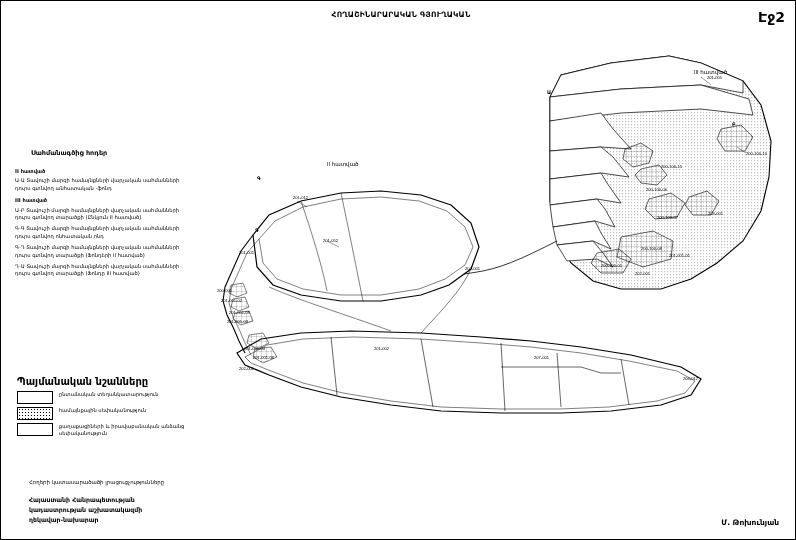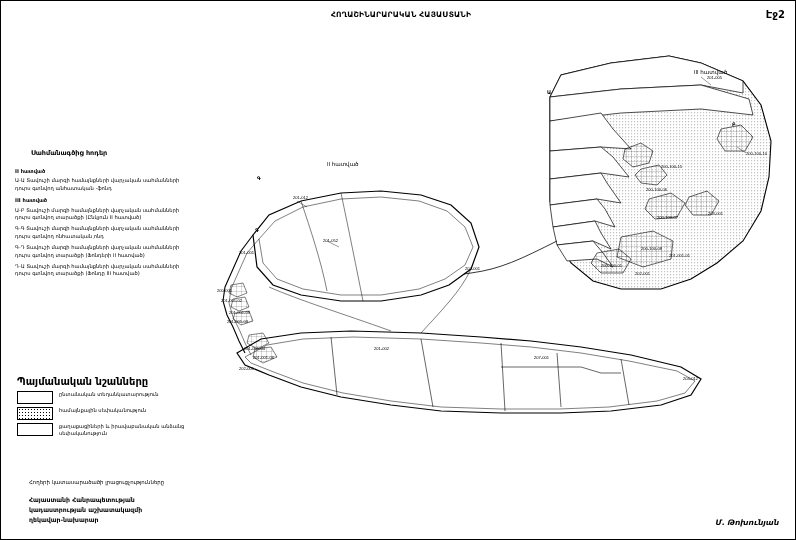--- a/index.html
+++ b/index.html
@@ -22,21 +22,21 @@
     left:130px; top:8px; width:540px;
     text-align:center;
     font-size:7.5px;
     font-weight:bold;
     line-height:11px;
     letter-spacing:0.2px;
   }
   .sheet-no {
     position:absolute;
     right:10px; top:8px;
-    font-size:10px;
+    font-size:14px;
     font-weight:bold;
   }
   .legend-title {
     position:absolute;
     left:30px; top:148px;
     font-size:6.5px;
     font-weight:bold;
     text-align:center;
   }
   .legend-block {
@@ -101,21 +101,20 @@
     width:220px;
     font-size:6.2px;
     font-weight:bold;
     line-height:10px;
   }
   .signature {
     position:absolute;
     right:16px; bottom:12px;
     font-size:7.5px;
     font-weight:bold;
-    font-style:italic;
   }
   .map-svg {
     position:absolute;
     left:0; top:0;
     width:796px; height:540px;
   }
   .plabel {
     position:absolute;
     font-size:4.1px;
     font-family:"Liberation Sans", sans-serif;
@@ -136,21 +135,21 @@
   }
 </style>
 </head>
 <body>
 
 <div id="page">
 
   <div class="sheet-no">Էջ2</div>
 
   <div class="title-block">
-    <div>ՀՈՂԱՇԻՆԱՐԱՐԱԿԱՆ ՀԱՅԱUՏԱՆԻ</div>
+    <div>ՀՈՂԱՇԻՆԱՐԱՐԱԿԱՆ ԳՅՈՒՂԱԿԱՆ</div>
   </div>
 
   <svg class="map-svg" viewBox="0 0 796 540">
     <defs>
       <pattern id="dots" width="4" height="4" patternUnits="userSpaceOnUse">
         <circle cx="1" cy="1" r="0.5" fill="#000"></circle>
       </pattern>
       <pattern id="grid" width="5" height="5" patternUnits="userSpaceOnUse">
         <path d="M0 0 H5 M0 0 V5" stroke="#000" stroke-width="0.3" fill="none"></path>
       </pattern>

